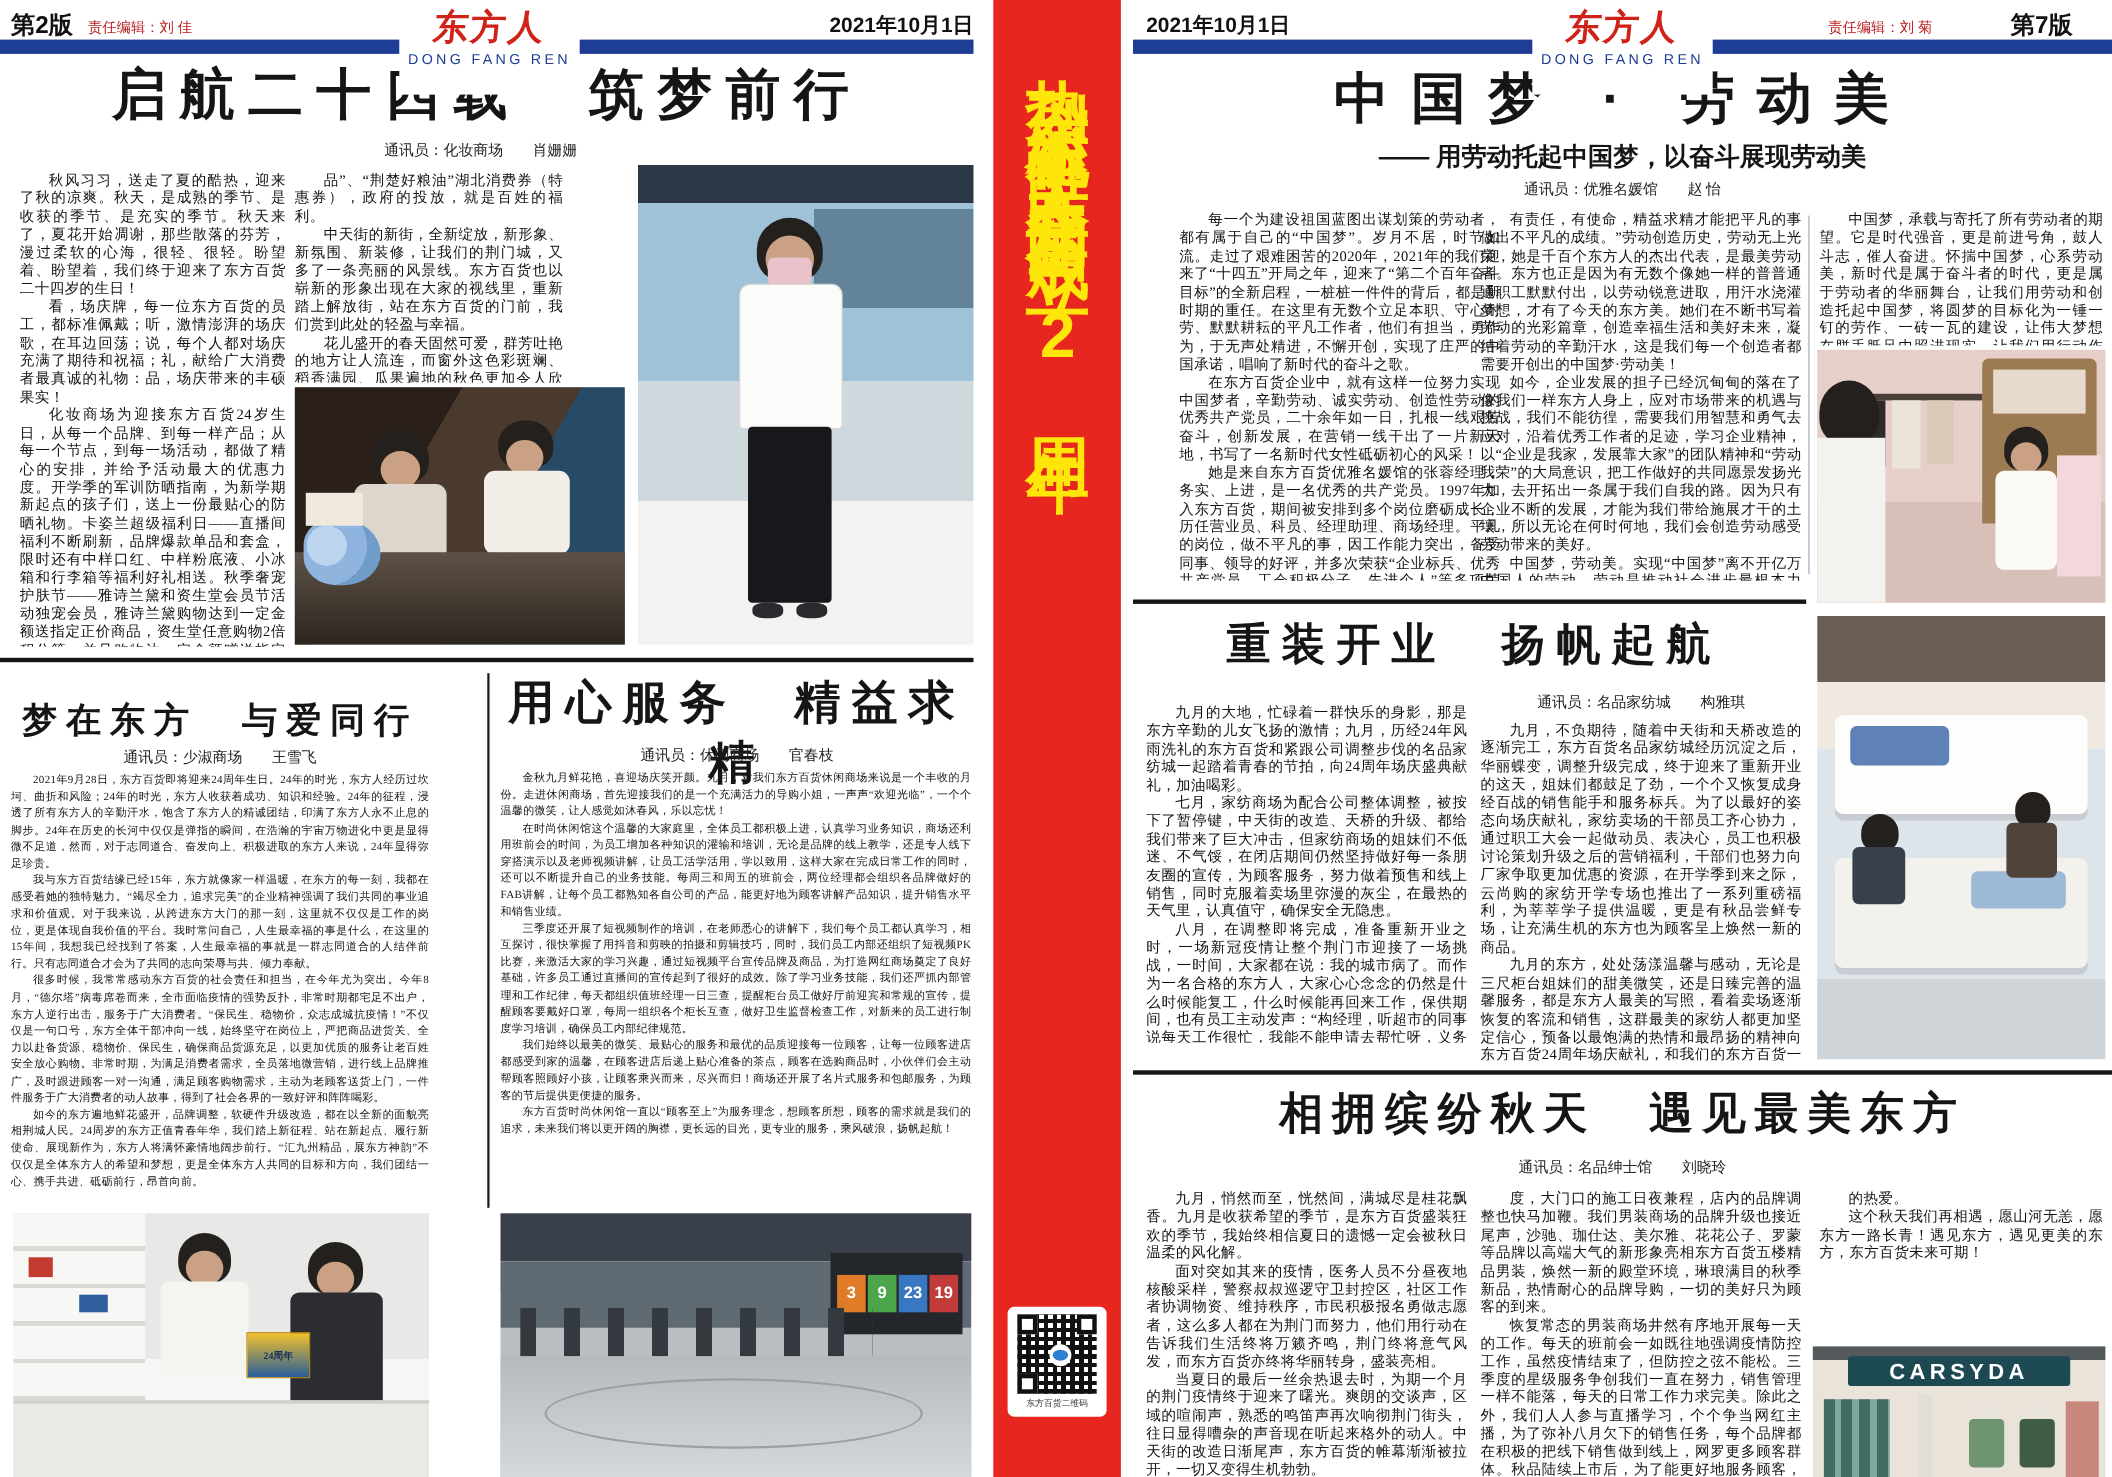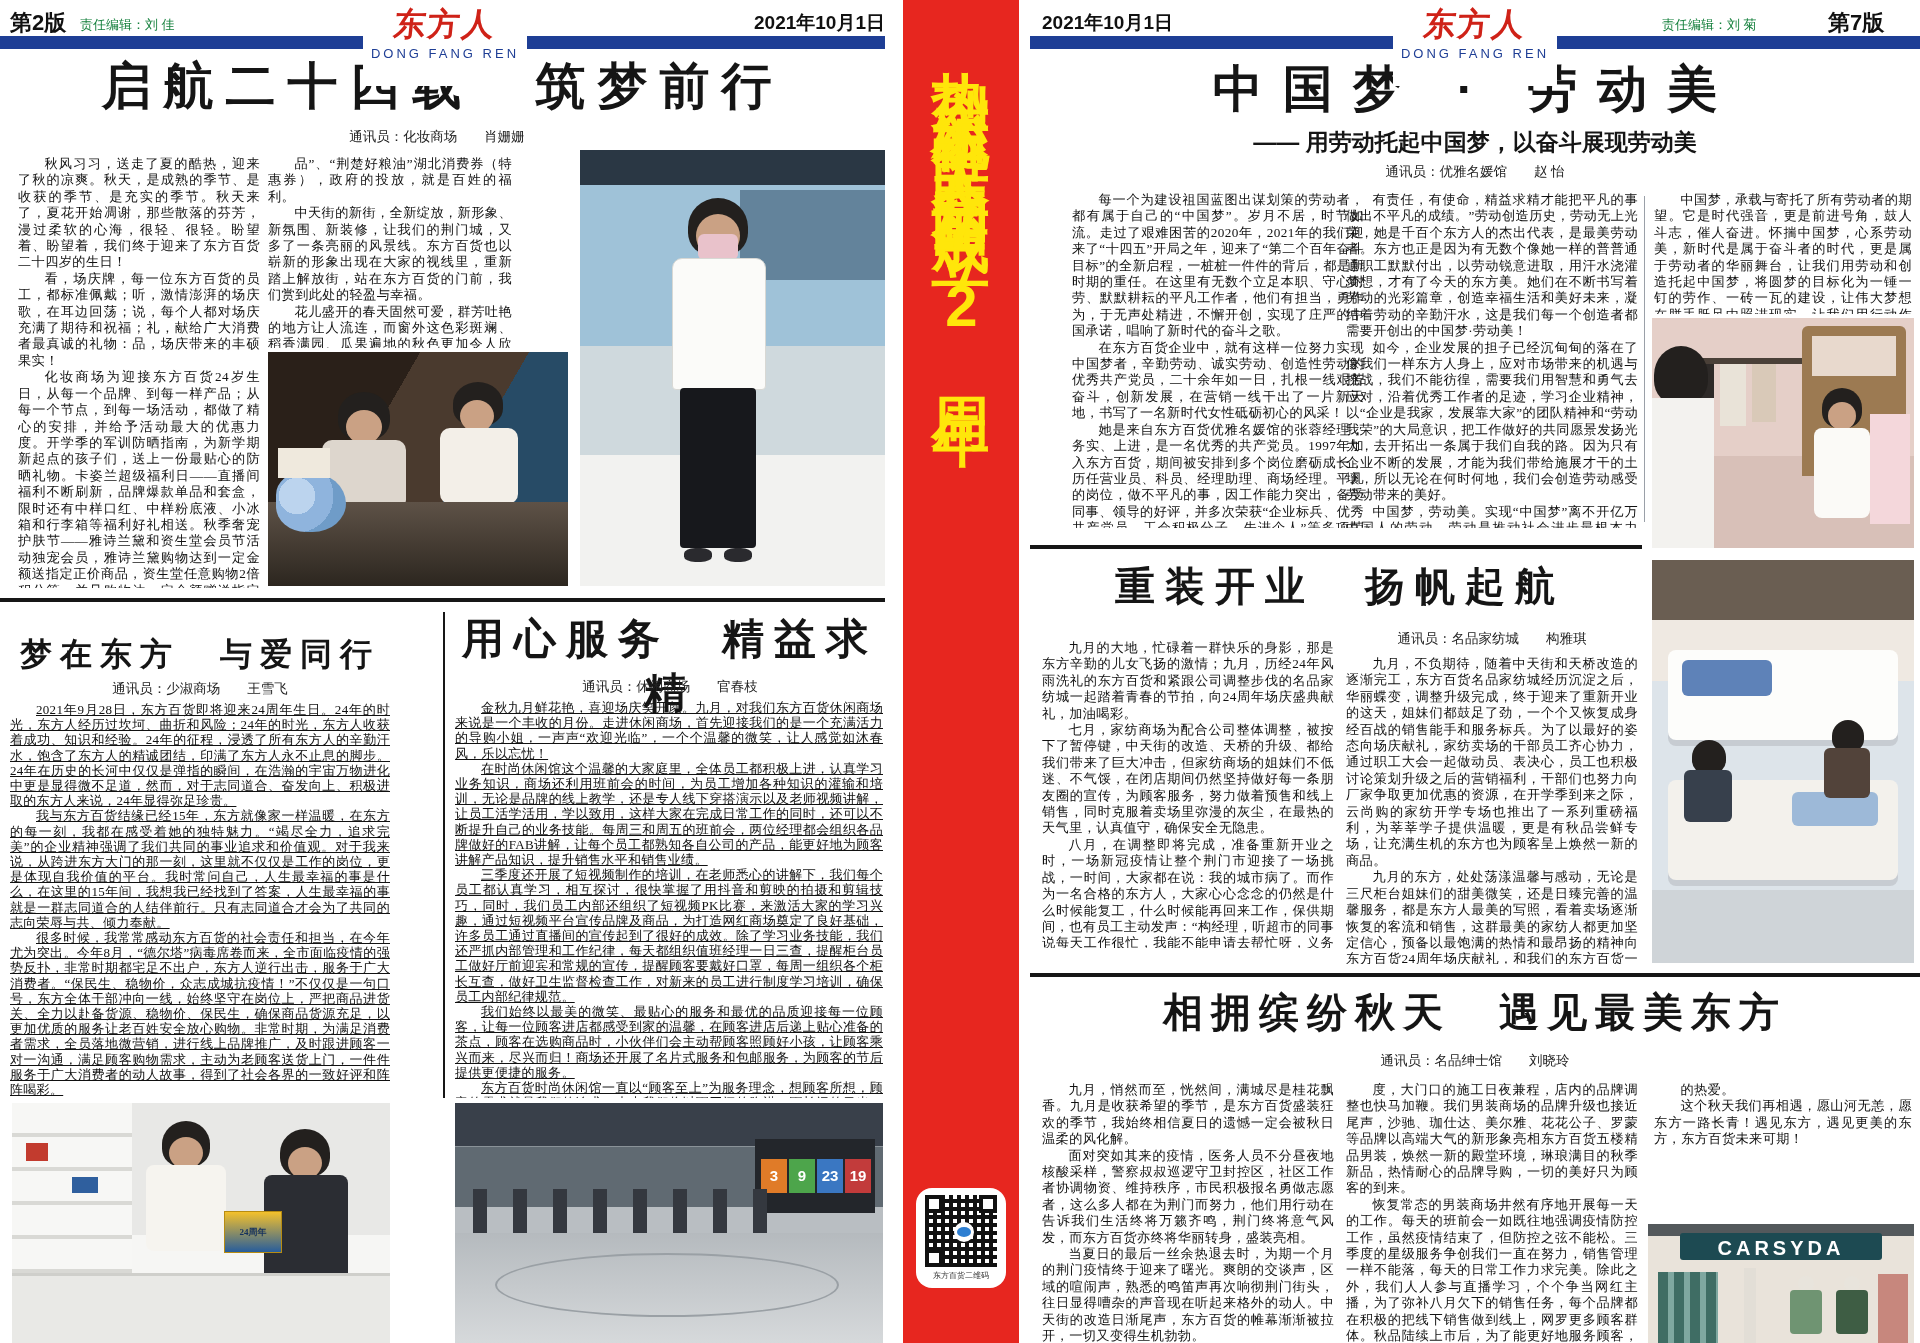--- a/index.html
+++ b/index.html
@@ -4,40 +4,40 @@
 <style>
   html,body{margin:0;padding:0;background:#fff;}
   #canvas{position:relative;width:1920px;height:1343px;background:#fff;overflow:hidden;
           font-family:"Liberation Serif","DejaVu Serif",serif;color:#111;}
   .abs{position:absolute;}
   .hl{font-family:"Liberation Sans","DejaVu Sans",sans-serif;font-weight:900;text-align:center;color:#151515;}
   .byline{text-align:center;font-size:13.5px;color:#222;}
   .colbody{overflow:hidden;text-align:justify;}
   .colbody .para{margin:0;text-indent:2em;}
   .f13 .para{font-size:13.2px;line-height:16.4px;letter-spacing:0.4px;}
-  .f12 .para{font-size:13px;line-height:15.2px;letter-spacing:0.3px;text-decoration:underline;}
+  .f12 .para{font-size:10px;line-height:15.2px;letter-spacing:0.3px;}
   .bluebar{background:#1e3e95;height:13px;}
   .divider{background:#161616;height:4px;}
   .vrule{background:#161616;width:2px;}
   .vrule-thin{background:#9aa0a8;width:1px;}
-  .hdr-small{font-size:13px;font-family:"Liberation Sans","DejaVu Sans",sans-serif;color:#15803d;}
+  .hdr-small{font-size:13px;font-family:"Liberation Sans","DejaVu Sans",sans-serif;color:#b91c1c;}
   .hdr-page{font-size:22px;font-weight:900;font-family:"Liberation Sans","DejaVu Sans",sans-serif;}
   .hdr-date{font-size:19px;font-weight:700;font-family:"Liberation Sans","DejaVu Sans",sans-serif;}
   .logo{width:164px;height:84px;background:#fff;text-align:center;z-index:3;}
   .logo .mark{display:block;font-family:"Liberation Sans","DejaVu Sans",sans-serif;
     font-weight:900;font-size:32px;color:#cf2218;line-height:44px;transform:skewX(-6deg);letter-spacing:2px;}
   .logo .sub{display:block;font-family:"Liberation Sans","DejaVu Sans",sans-serif;
     font-weight:400;font-size:13px;color:#1e3e95;letter-spacing:3px;line-height:16px;}
   
   #banner{left:903px;top:0;width:116px;height:1343px;background:#e7261f;z-index:4;}
   #banner-text{position:absolute;left:50%;transform:translateX(-50%);top:26px;height:1150px;
     writing-mode:vertical-rl;text-orientation:upright;color:#ffe60a;
     font-family:"Liberation Sans","DejaVu Sans",sans-serif;font-weight:900;
     font-size:58px;line-height:116px;letter-spacing:13px;overflow:hidden;white-space:nowrap;}
-  #qr-box{position:absolute;left:13px;top:1188px;width:90px;height:100px;background:#fff;border-radius:16px;}
+  #qr-box{position:absolute;left:13px;top:1188px;width:90px;height:100px;background:#fff;border-radius:6px;}
   #qr{position:absolute;left:9px;top:7px;width:72px;height:72px;
      background:
        repeating-linear-gradient(0deg,#111 0 4px,transparent 4px 8px),
        repeating-linear-gradient(90deg,#111 0 4px,#fff 4px 8px);}
   .qr-eye{position:absolute;width:18px;height:18px;background:#fff;border:4px solid #111;box-sizing:border-box;}
   #qr-center{position:absolute;left:29px;top:27px;width:20px;height:20px;background:#fff;border-radius:50%;}
   #qr-center i{position:absolute;left:3px;top:5px;width:14px;height:10px;background:#2e7fd2;border-radius:50%;}
   #qr-caption{position:absolute;left:0;top:82px;width:90px;text-align:center;font-size:8px;color:#333;
      font-family:"Liberation Sans","DejaVu Sans",sans-serif;}
   

